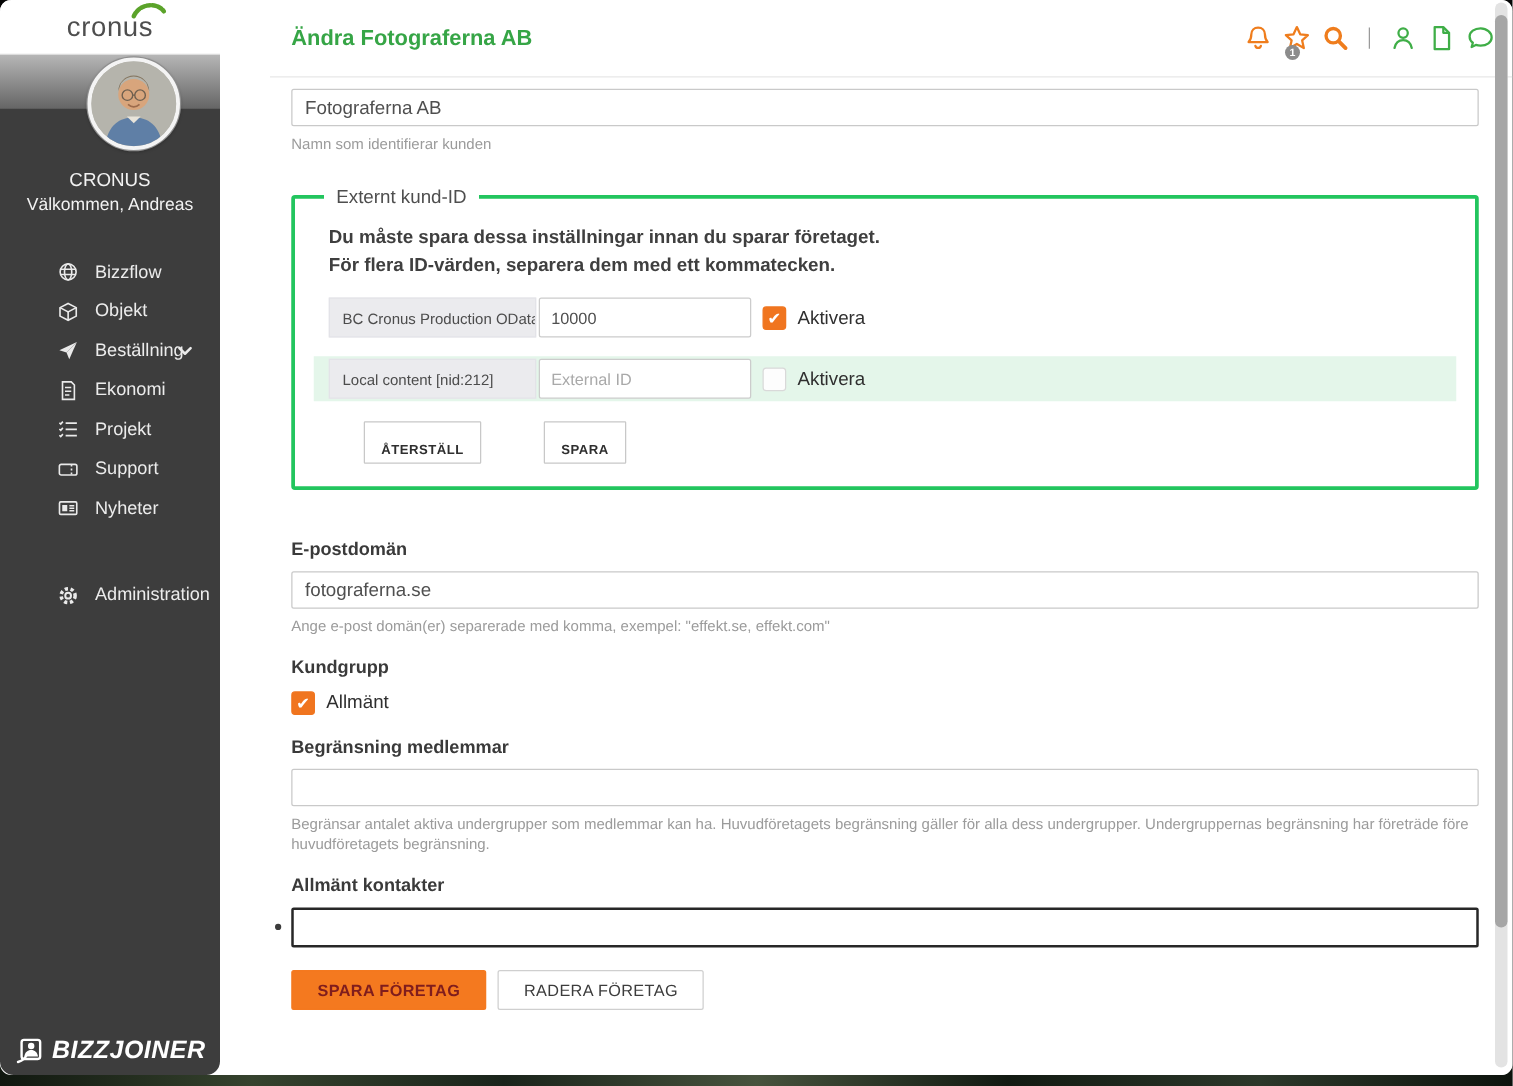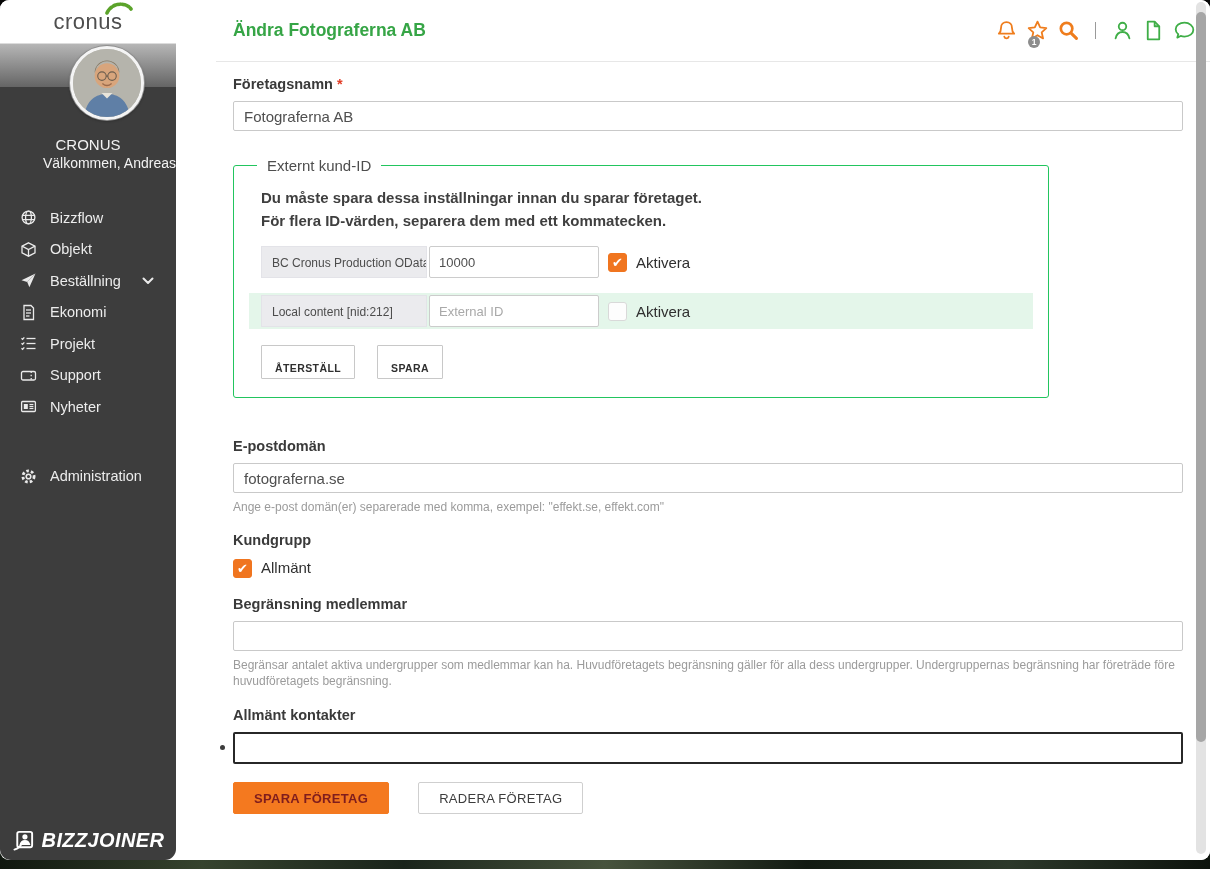--- a/index.html
+++ b/index.html
@@ -32,25 +32,25 @@
     height:43px; background:linear-gradient(#b6b6b6,#656565);
   }
   .avatar {
     position:absolute; left:70px; top:46px; width:74px; height:74px;
     border-radius:50%; border:3px solid #f4f4f4;
     box-shadow:0 0 0 1px #8f8f8f, 0 1px 3px rgba(0,0,0,.4);
     overflow:hidden; background:#b9b8b0;
   }
   .user-block { margin-top:48px; text-align:center; color:#f2f2f2; }
   .user-org { font-size:15px; line-height:19px; }
-  .user-welcome { font-size:14px; line-height:19px;text-align:right; }
+  .user-welcome { font-size:14px; line-height:19px; }
   .nav { list-style:none; margin-top:29px; }
   .nav-item {
     position:relative; height:31.5px; display:flex; align-items:center;
-    padding-left:20px; color:#ececec; font-size:14.5px; cursor:pointer;
+    padding-left:46px; color:#ececec; font-size:14.5px; cursor:pointer;
   }
   .nicon { width:17px; height:17px; margin-right:13px; display:inline-flex; align-items:center; justify-content:center; }
   .nav-chevron { position:absolute; right:22px; top:12px; }
   .nav-admin { margin-top:38px; }
   .bizzjoiner {
     position:absolute; bottom:8px; left:0; width:100%;
     display:flex; align-items:center; justify-content:center; gap:7px;
   }
   .bizzjoiner-text {
     color:#fff; font-style:italic; font-weight:bold; font-size:20px; letter-spacing:.4px;
@@ -76,21 +76,21 @@
   .field-label { margin-top:14px; font-size:14.5px; font-weight:bold; color:#3a3a3a; }
   .req { color:#e23c26; font-weight:bold; }
   .text-input {
     margin-top:9px; width:950px; height:30px; border:1px solid #c9c9c9; border-radius:2px;
     font-family:inherit; font-size:15px; color:#4f4f4f; padding:0 10px; background:#fff; display:block;
   }
   .help-text { margin-top:6px; font-size:12px; color:#9b9b9b; width:950px; line-height:16px; }
 
   
   .ext-fieldset {
-    margin-top:26px; width:816px; border:1px solid #22c55e; border-radius:3px;
+    margin-top:26px; width:950px; border:3px solid #22c55e; border-radius:3px;
     padding:8px 15px 18px 15px;
   }
   .ext-legend { font-size:15px; color:#4e4e4e; margin-left:8px; padding:0 10px; }
   .ext-note { margin-top:5px; font-size:15px; font-weight:bold; color:#3f3f3f; line-height:22.5px; }
   .ext-row { margin-top:14px; display:flex; align-items:center; }
   .ext-row.highlight { background:#e4f6ea; padding:2px 0 2px 0; margin-top:15px; }
   .sys-label {
     width:166px; height:32px; line-height:32px; background:#ebebee; border:1px solid #e3e3e8;
     font-size:12px; color:#4c4c4c; padding:0 10px; white-space:nowrap; overflow:hidden;
     margin-left:12px; flex:none;
@@ -103,42 +103,42 @@
   .checkbox { width:19px; height:19px; border-radius:3px; margin-left:9px; flex:none;
     background:#fdfdfd; border:1px solid #d9d9d9; position:relative; cursor:pointer; }
   .checkbox.checked { background:#f0751f; border-color:#f0751f; }
   .checkbox.checked::after {
     content:"✔"; position:absolute; left:3px; top:1px; color:#fff; font-size:13px;
   }
   .cb-label { margin-left:9px; font-size:15px; color:#2f2f2f; }
   .ext-buttons { margin-top:16px; margin-left:12px; display:flex; gap:22px; }
   .small-btn {
     height:25px; padding:16px 13px; background:#fff; border:1px solid #c8c8c8; border-radius:1px;
-    font-family:inherit; font-size:10.5px; font-weight:bold; letter-spacing:.4px; color:#2f2f2f; cursor:pointer;
+    font-family:inherit; font-size:10.5px; font-weight:bold; letter-spacing:.4px; color:#2f2f2f; cursor:pointer;margin-left:28px;
   }
 
   .gap-lg { margin-top:40px; }
   .cb-row { margin-top:11px; display:flex; align-items:flex-start; }
   .cb-row .checkbox { margin-left:0; }
 
   .primary-wrap { position:relative; margin-top:9px; }
   .primary-input {
     width:950px; height:32px; border:2px solid #272727; border-radius:2px;
     font-family:inherit; font-size:15px; color:#4f4f4f; padding:0 10px; display:block;
   }
   .bullet-dot { position:absolute; left:-13px; top:13px; width:5px; height:5px; border-radius:50%; background:#3c3c3c; }
 
   .action-buttons { margin-top:18px; display:flex; gap:9px; padding-bottom:30px; }
   .btn-primary {
     height:32px; padding:0 20px; background:#f4791f; border:1px solid #f4791f; border-radius:2px;
     color:#7f1d1d; font-family:inherit; font-size:13px; font-weight:bold; letter-spacing:.3px; cursor:pointer;
   }
   .btn-secondary {
     height:32px; padding:0 20px; background:#fff; border:1px solid #cfcfcf; border-radius:2px;
-    color:#3c3c3c; font-family:inherit; font-size:13px; letter-spacing:.3px; cursor:pointer;margin-left:20px;
+    color:#3c3c3c; font-family:inherit; font-size:13px; letter-spacing:.3px; cursor:pointer;
   }
 
   
   .scroll-track { position:absolute; right:4px; top:2px; bottom:6px; width:10px; background:#e3e3e3; border-radius:5px; }
   .scroll-thumb { position:absolute; right:4px; top:12px; width:10px; height:730px; background:#a6a6a6; border-radius:5px; }
 </style>
 </head>
 <body>
 
 <div class="desktop-strip"></div>
@@ -318,25 +318,22 @@
         <span class="hicon">
           <svg width="23" height="23" viewBox="0 0 24 24" fill="none" stroke="#3fae47" stroke-width="1.9" stroke-linejoin="round">
             <path d="M12 3.8c-5.2 0-9.2 3-9.2 6.9 0 2.2 1 4 2.7 5.2L4.5 19.4l3.5-1.7c1.2.4 2.6.6 4 .6 5.2 0 9.2-3 9.2-6.9S17.2 3.8 12 3.8z"></path>
           </svg>
         </span>
       </div>
     </div>
 
     <div class="content">
 
-      <div class="field-label">
-        <span>Företagsnamn</span>
-        <span class="req">*</span>
-      </div>
       <input class="text-input" type="text" value="Fotograferna AB" style="">
+      <div class="help-text">Namn som identifierar kunden</div>
 
       <fieldset class="ext-fieldset">
         <legend class="ext-legend">Externt kund-ID</legend>
         <div class="ext-note" style="margin-left:12px;">
           <div>Du måste spara dessa inställningar innan du sparar företaget.</div>
           <div>För flera ID-värden, separera dem med ett kommatecken.</div>
         </div>
 
         <div class="ext-row">
           <div class="sys-label">BC Cronus Production OData V4</div>

